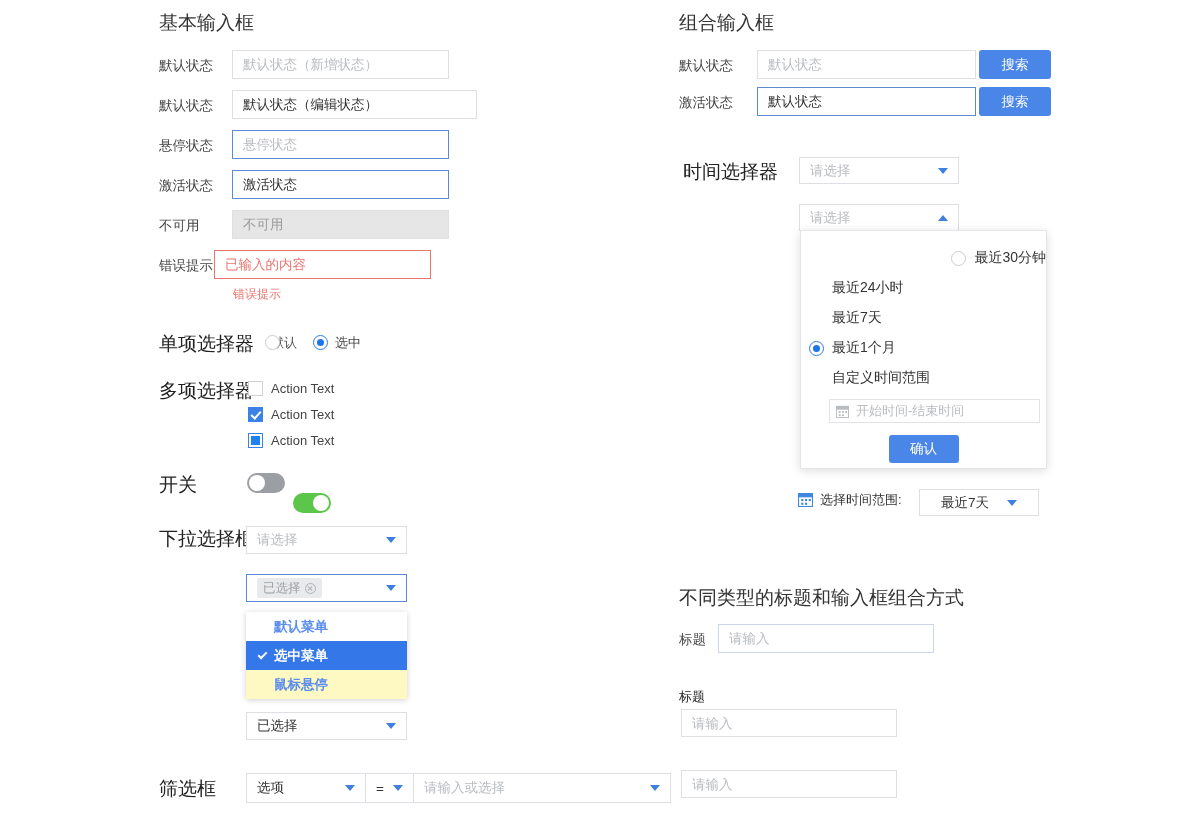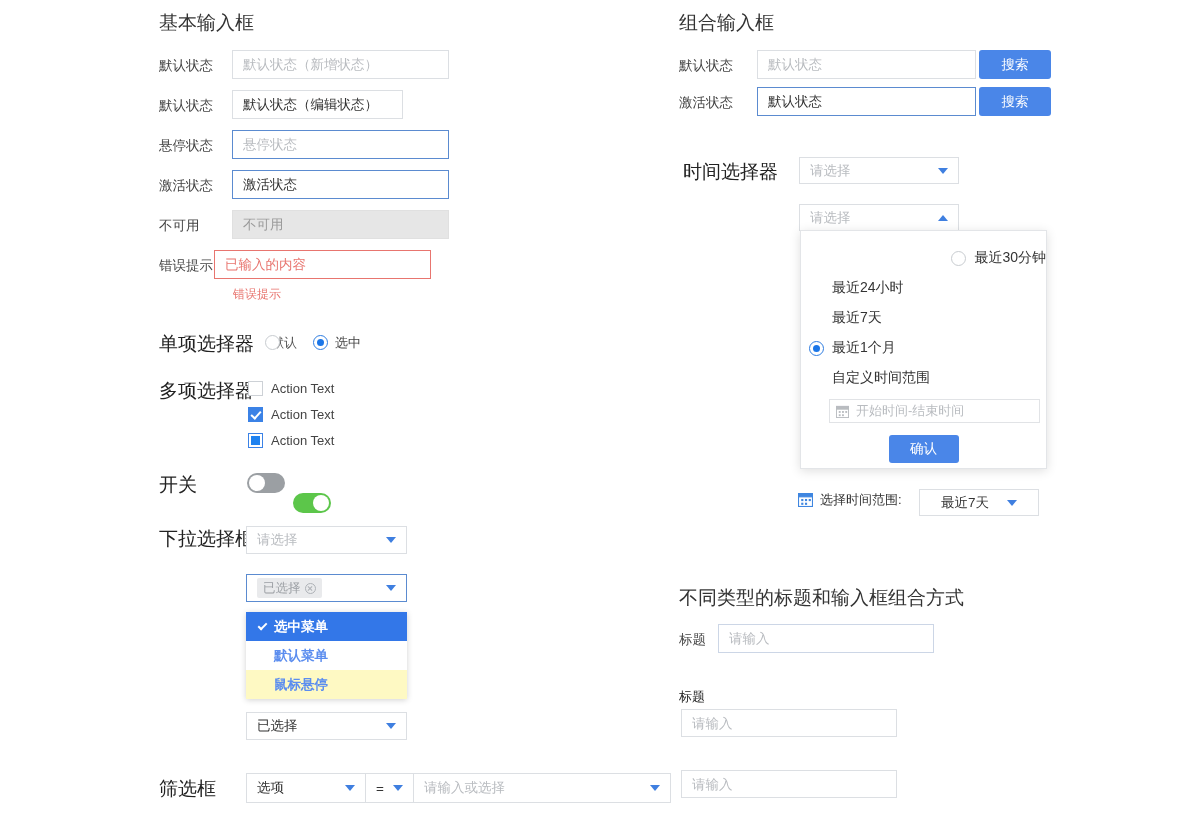--- a/index.html
+++ b/index.html
@@ -265,21 +265,21 @@
 <body>
 
 <div id="root">
 
   <div class="abs sec-title" style="left:159px; top:13px;">基本输入框</div>
 
   <div class="abs field-label" style="left:159px; top:59px;">默认状态</div>
   <input class="abs inp" style="left: 232px; top: 50px; width: 217px; height: 29px;" placeholder="默认状态（新增状态）">
 
   <div class="abs field-label" style="left:159px; top:99px;">默认状态</div>
-  <input class="abs inp" style="left: 232px; top: 90px; width: 171px; height: 29px;" value="默认状态（编辑状态）">
+  <input class="abs inp" style="left: 232px; top: 90px; width: 245px; height: 29px;" value="默认状态（编辑状态）">
 
   <div class="abs field-label" style="left:159px; top:139px;">悬停状态</div>
   <input class="abs inp focus" style="left: 232px; top: 130px; width: 217px; height: 29px;" placeholder="悬停状态">
 
   <div class="abs field-label" style="left:159px; top:179px;">激活状态</div>
   <input class="abs inp focus" style="left: 232px; top: 170px; width: 217px; height: 29px;" value="激活状态">
 
   <div class="abs field-label" style="left:159px; top:219px;">不可用</div>
   <input class="abs inp disabled" style="left: 232px; top: 210px; width: 217px; height: 29px;" disabled="" placeholder="不可用">
 
@@ -330,26 +330,26 @@
   <div class="abs sel focus" style="left:246px; top:574px; width:161px; height:28px; border-color:#5b8bd0;">
     <span class="chip">
       <span>已选择</span>
       <span class="x"></span>
     </span>
     <span style="flex:1"></span>
     <span class="caret"></span>
   </div>
 
   <div class="abs menu" style="left:246px; top:612px; width:161px;">
+    <div class="menu-item">
+      <span>默认菜单</span>
+    </div>
     <div class="menu-item selected">
       <span class="tick"></span>
       <span>选中菜单</span>
-    </div>
-    <div class="menu-item">
-      <span>默认菜单</span>
     </div>
     <div class="menu-item hover">
       <span>鼠标悬停</span>
     </div>
   </div>
 
   <div class="abs sel" style="left:246px; top:712px; width:161px; height:28px;">
     <span class="val">已选择</span>
     <span class="caret"></span>
   </div>

